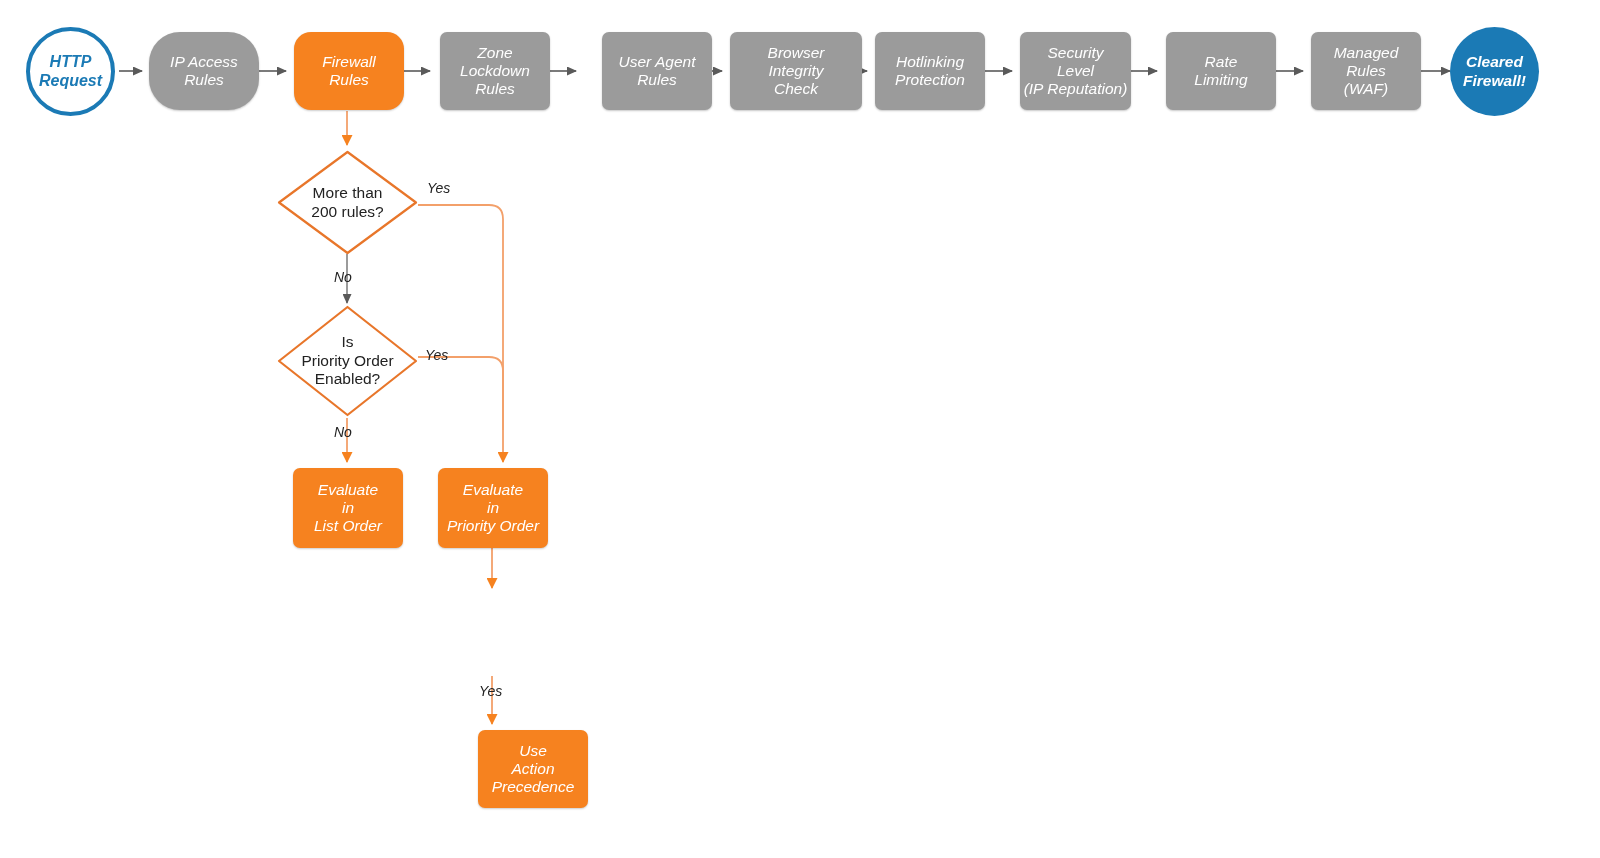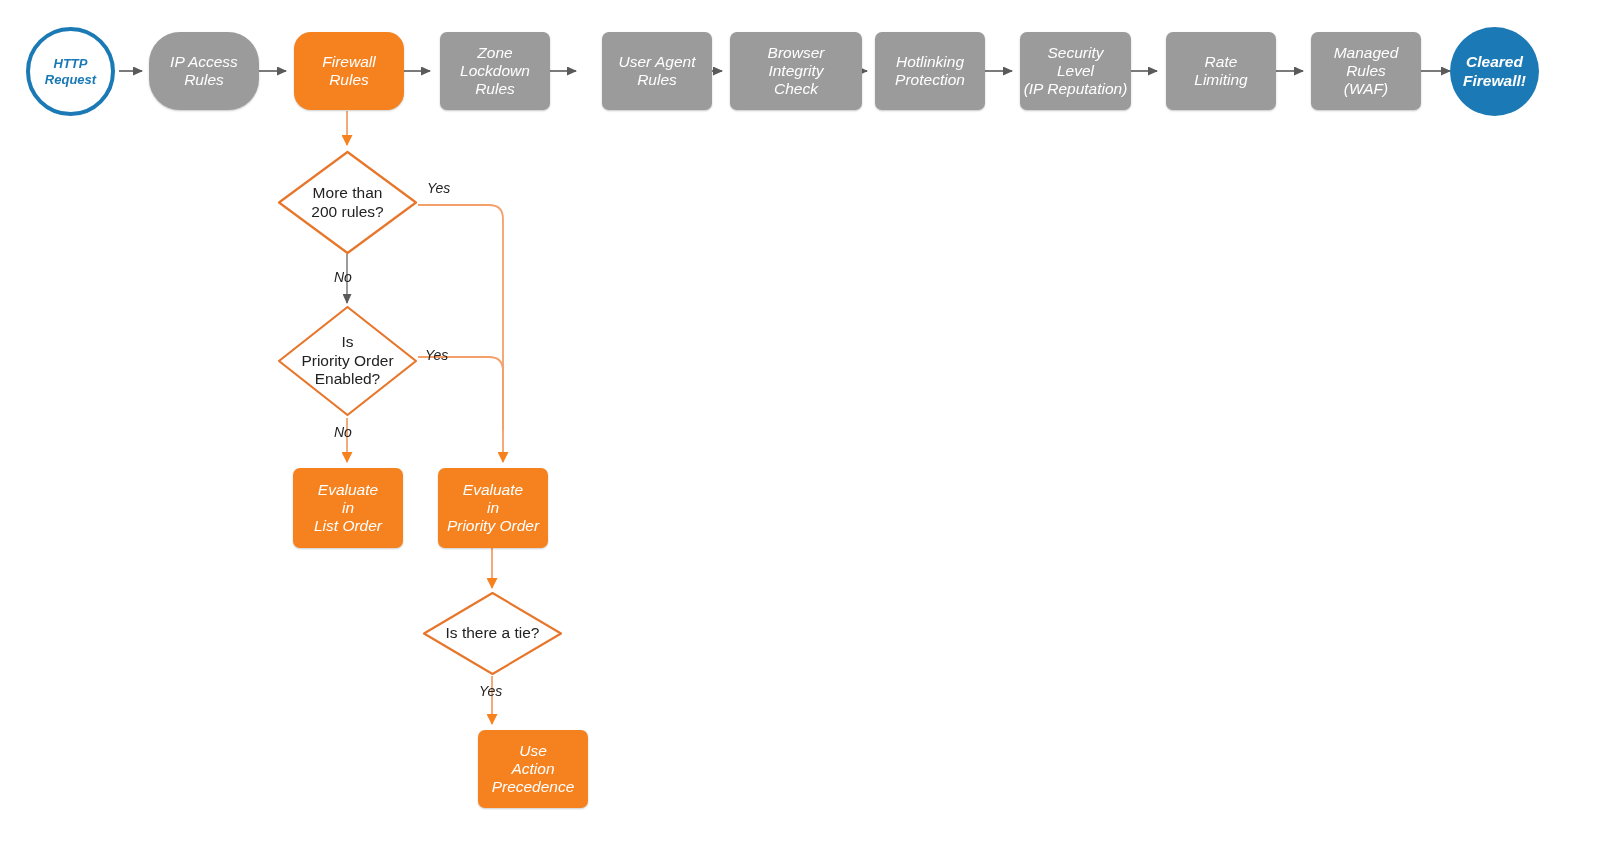--- a/index.html
+++ b/index.html
@@ -71,21 +71,21 @@
     border-radius: 50%;
   }
   .circle.hollow {
     background: #ffffff;
     border: 4px solid #1b7ab5;
   }
   .circle.hollow .label {
     color: #1b7ab5;
     font-style: italic;
     font-weight: bold;
-    font-size: 13px;
+    font-size: 16px;
   }
   .circle.filled {
     background: #1b7ab5;
   }
   .circle.filled .label {
     color: #ffffff;
     font-style: italic;
     font-weight: bold;
     font-size: 15.5px;
   }
@@ -237,26 +237,20 @@
 
   <div class="diamond" style="left:277px; top:305px; width:141px; height:112px;">
     <svg width="141" height="112" viewBox="0 0 141 112" xmlns="http://www.w3.org/2000/svg">
       <path d="M70.5,2 L139,56 L70.5,110 L2,56 Z" fill="#ffffff" stroke="#e8762a" stroke-width="2.2" stroke-linejoin="round"></path>
     </svg>
     <span class="label">Is
 Priority Order
 Enabled?</span>
   </div>
 
-  <div class="diamond" style="left:422px; top:591px; width:141px; height:85px;">
-    <svg width="141" height="85" viewBox="0 0 141 85" xmlns="http://www.w3.org/2000/svg">
-      <path d="M70.5,2 L139,42.5 L70.5,83 L2,42.5 Z" fill="#ffffff" stroke="#e8762a" stroke-width="2.2" stroke-linejoin="round"></path>
-    </svg>
-    <span class="label">Is there a tie?</span>
-  </div>
 
   <div class="node box orange" style="left:293px; top:468px; width:110px; height:80px;">
     <span class="label">Evaluate
 in
 List Order</span>
   </div>
 
   <div class="node box orange" style="left:438px; top:468px; width:110px; height:80px;">
     <span class="label">Evaluate
 in

